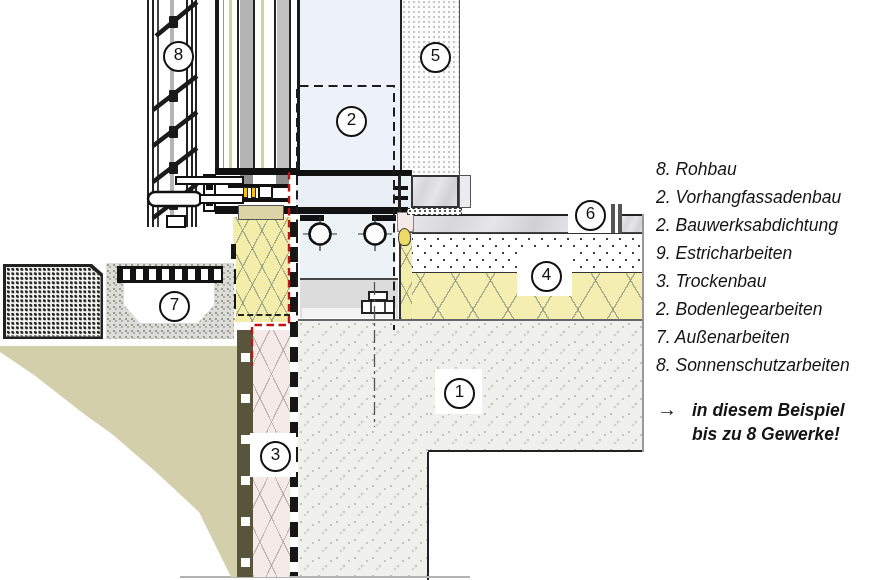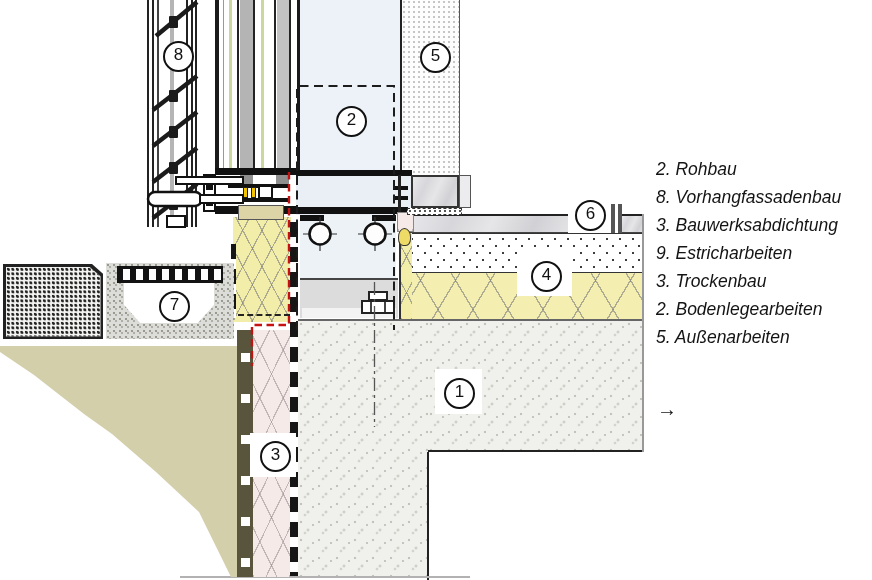--- a/index.html
+++ b/index.html
@@ -209,25 +209,30 @@
   <div class="callout" style="left:444px;top:378px;">1</div>
   <div class="callout" style="left:336px;top:106px;">2</div>
   <div class="callout" style="left:260px;top:441px;">3</div>
   <div class="callout" style="left:531px;top:261px;">4</div>
   <div class="callout" style="left:420px;top:42px;">5</div>
   <div class="callout" style="left:575px;top:200px;">6</div>
   <div class="callout" style="left:159px;top:291px;">7</div>
   <div class="callout" style="left:163px;top:41px;">8</div>
 
   <div class="legend">
-    <div class="li">2. Rohbau</div>
-    <div class="li">8. Vorhangfassadenbau</div>
-    <div class="li">3. Bauwerksabdichtung</div>
+    <div class="li">8. Rohbau</div>
+    <div class="li">2. Vorhangfassadenbau</div>
+    <div class="li">2. Bauwerksabdichtung</div>
     <div class="li">9. Estricharbeiten</div>
     <div class="li">3. Trockenbau</div>
     <div class="li">2. Bodenlegearbeiten</div>
-    <div class="li">5. Außenarbeiten</div>
+    <div class="li">7. Außenarbeiten</div>
+    <div class="li">8. Sonnenschutzarbeiten</div>
   </div>
   <div class="note">
     <span class="arrow">→</span>
+    <span>
+      <span class="nl" style="display:block;">in diesem Beispiel</span>
+      <span class="nl" style="display:block;">bis zu 8 Gewerke!</span>
+    </span>
   </div>
 
 </div>
 
 </body></html>

